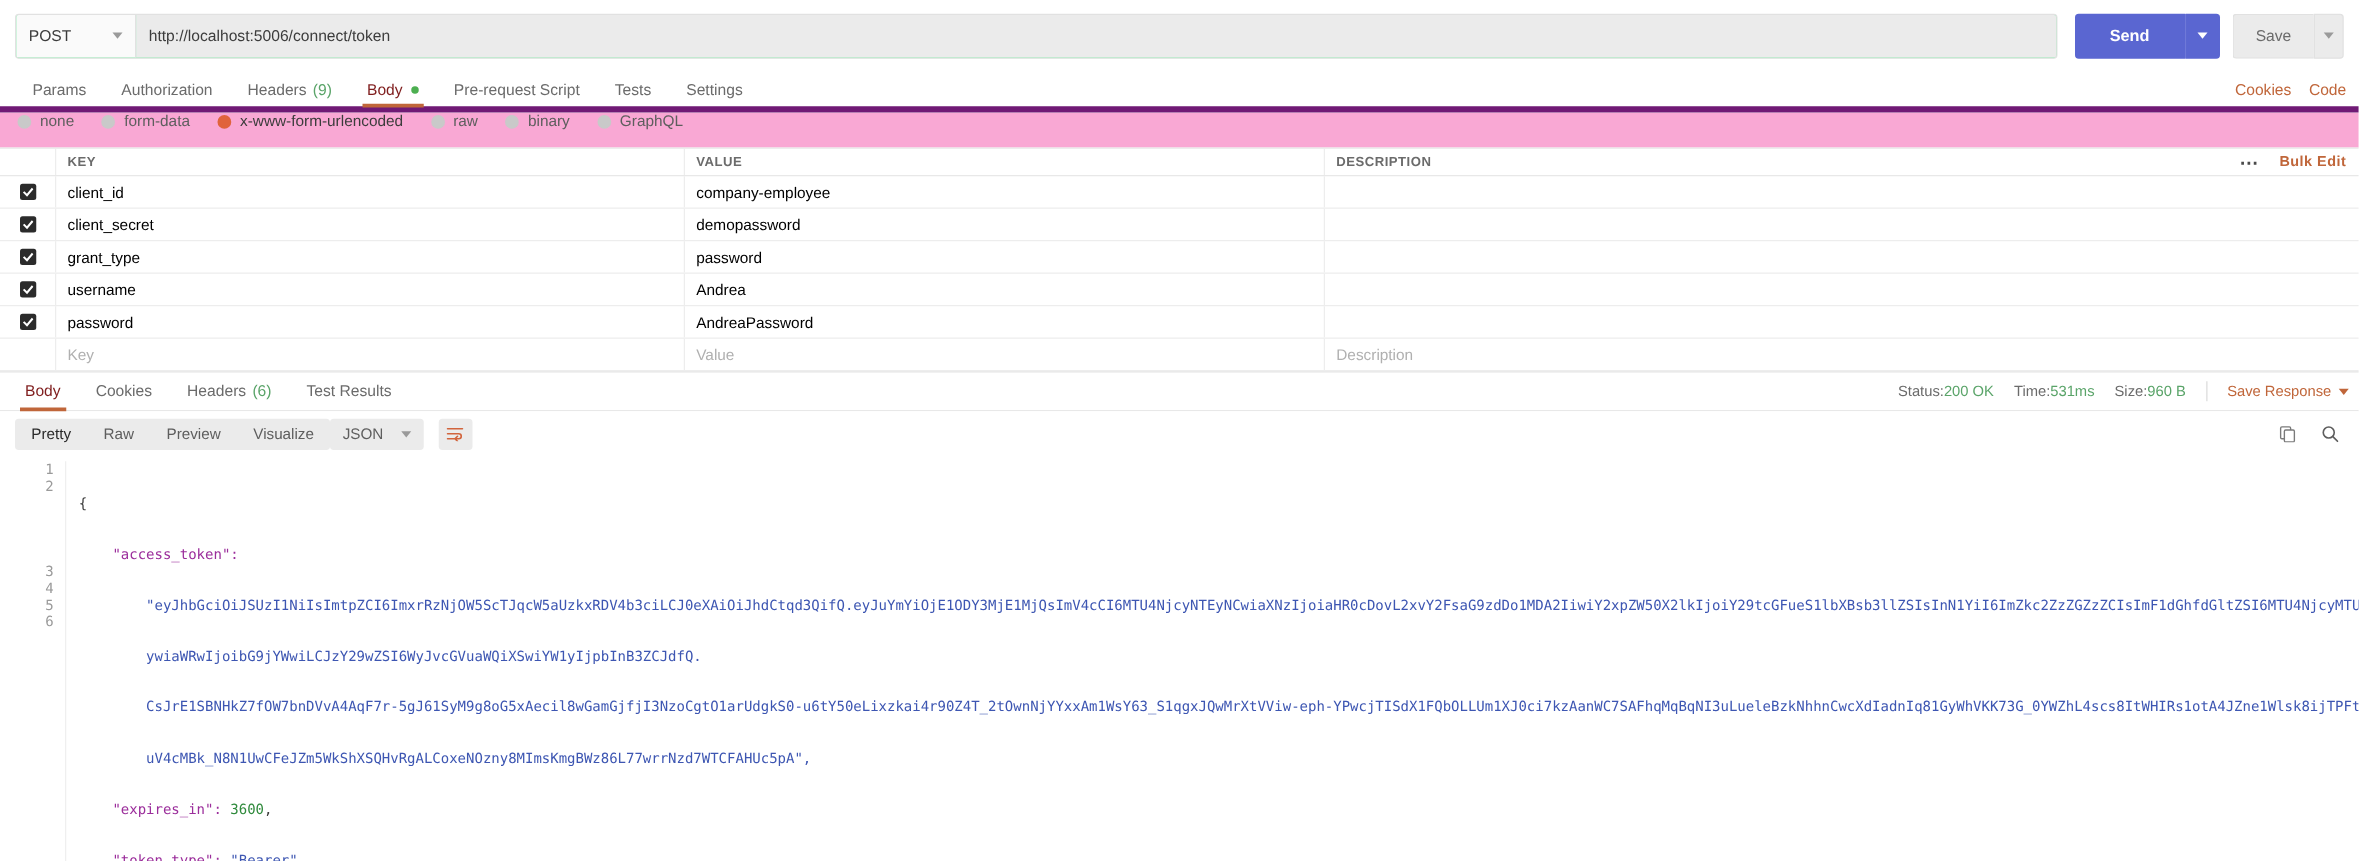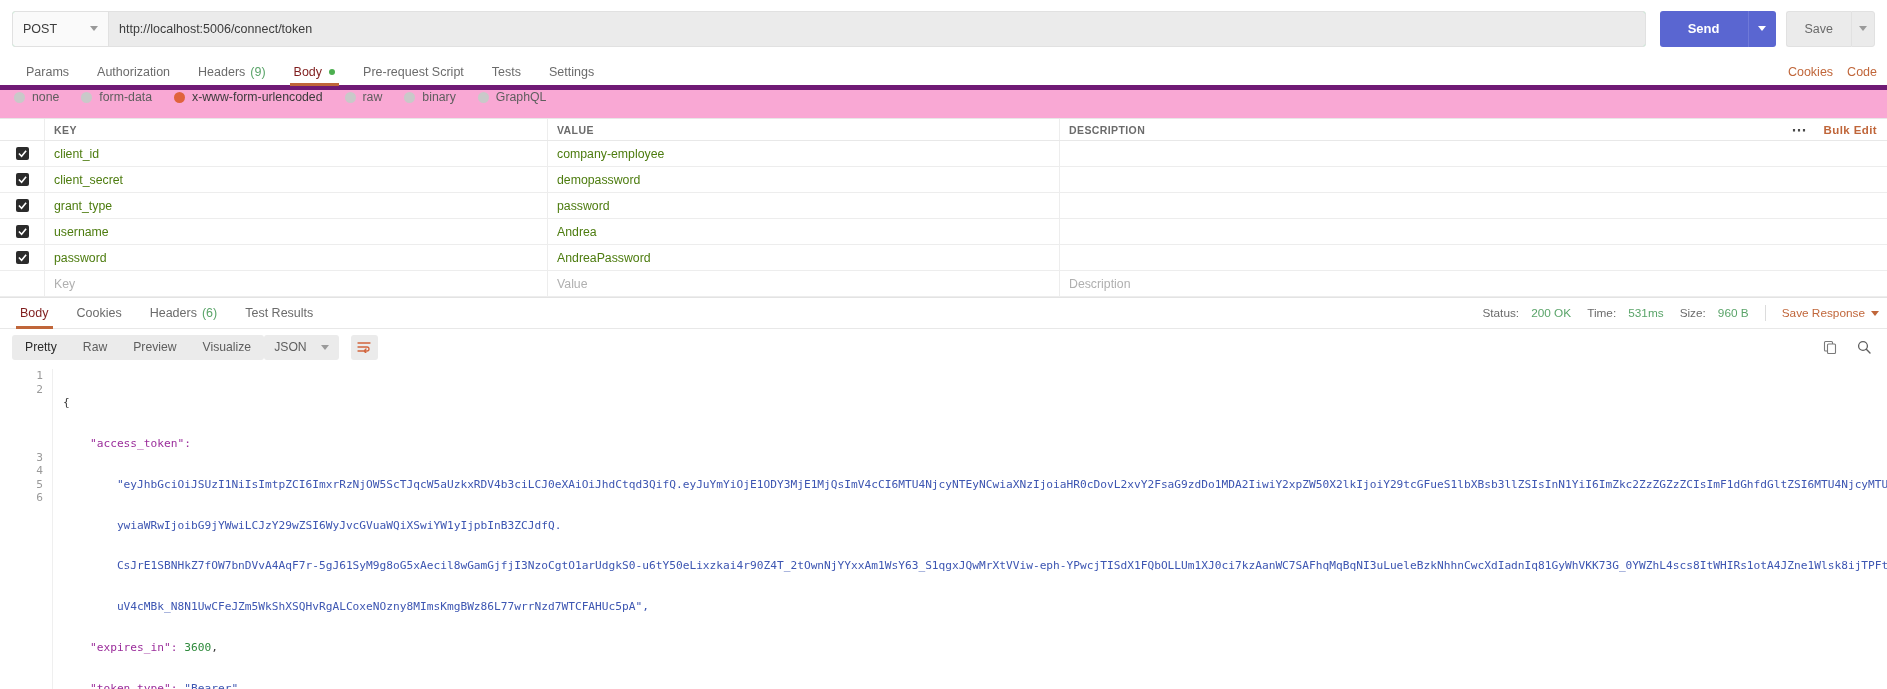--- a/index.html
+++ b/index.html
@@ -102,21 +102,21 @@
   .kv-check {
     width: 44px; display: flex; align-items: center; justify-content: center; flex: none;
   }
   .cbox {
     width: 13px; height: 13px; background: #2b2b2b; border-radius: 2px;
     display: flex; align-items: center; justify-content: center; cursor: pointer;
   }
   .cbox svg { display: block; }
   .kv-cell {
     display: flex; align-items: center; padding-left: 9px;
-    border-left: 1px solid #ededed; font-size: 12.3px; color: #4d7c0f;
+    border-left: 1px solid #ededed; font-size: 12.3px; color: #000000;
     overflow: hidden; white-space: nowrap;
   }
   .kv-cell.key { width: 503px; flex: none; }
   .kv-cell.val { width: 512px; flex: none; }
   .kv-cell.desc { flex: 1; }
   .kv-row.header .kv-cell {
     font-size: 10.5px; font-weight: bold; color: #6b6b6b; letter-spacing: .4px;
   }
   .kv-row.empty .kv-cell { color: #b0b0b0; }
   .kv-header-tools {
@@ -128,21 +128,21 @@
   
   .resp-tabs {
     height: 32px; display: flex; align-items: stretch; padding-left: 6px;
     border-top: 1px solid #e3e3e3; border-bottom: 1px solid #e8e8e8; background: #fff;
   }
   .resp-meta {
     margin-left: auto; display: flex; align-items: center; gap: 0; padding-right: 8px;
     font-size: 11.8px; color: #6b6b6b; white-space: nowrap;
   }
   .resp-meta .m { margin-left: 16px; }
-  .resp-meta .v { color: #5aa469; margin-left: 12px; }
+  .resp-meta .v { color: #5aa469; margin-left: 0; }
   .resp-meta .sep { width: 1px; height: 16px; background: #dcdcdc; margin-left: 16px; }
   .resp-meta .save-resp { color: #c0663a; margin-left: 16px; cursor: pointer; }
 
   .fmt-bar {
     height: 36px; display: flex; align-items: center; padding-left: 12px; background: #fff;
   }
   .seg {
     display: flex; align-items: center; background: #ebebeb; border-radius: 3px; height: 25px; justify-content: space-between;
   }
   .seg .si {

